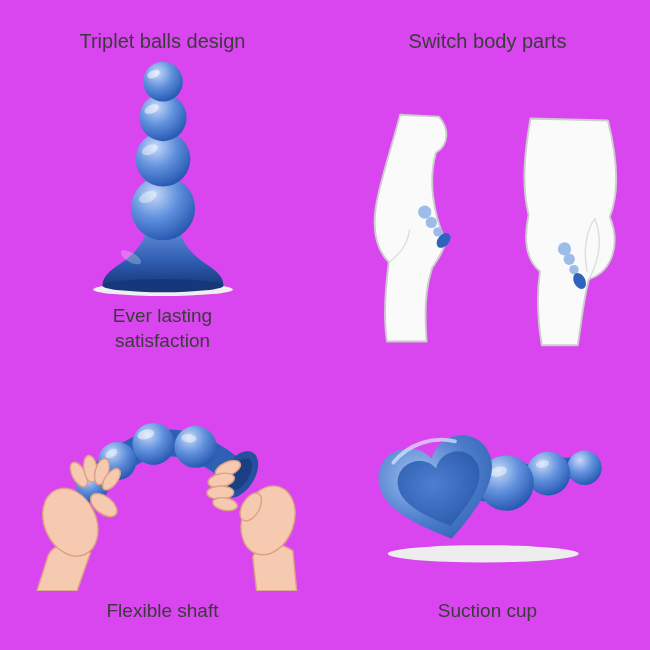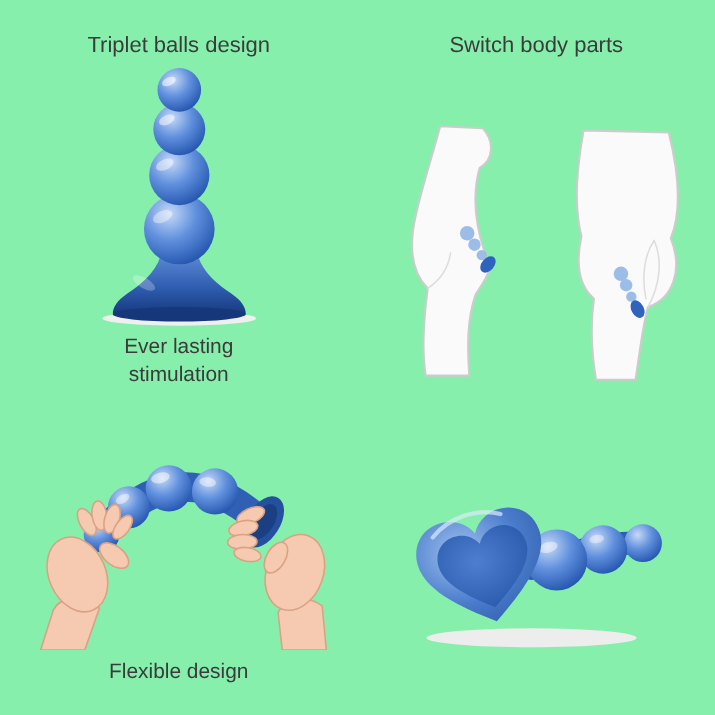--- a/index.html
+++ b/index.html
@@ -1,19 +1,19 @@
 <!DOCTYPE html>
 <html><head>
 <meta charset="utf-8">
 <style>
   html,body { margin:0; padding:0; background:#ffffff; }
   #sheet {
     position:relative;
     width:650px; height:650px;
-    background:#86efac;
+    background:#d946ef;
     font-family:"Liberation Sans", sans-serif;
     color:#3b3b3b;
     overflow:hidden;
   }
   .quad { position:absolute; display:flex; flex-direction:column; align-items:center; }
   #q-tl { left:0;   top:0;   width:325px; height:372px; }
   #q-tr { left:325px;top:0;  width:325px; height:372px;gap:34px; }
   #q-bl { left:0;   top:372px; width:325px; height:278px; }
   #q-br { left:325px;top:372px; width:325px; height:278px; }
 
@@ -72,21 +72,21 @@
         <circle cx="110" cy="106" r="29" fill="url(#g1b)"></circle>
         <circle cx="110" cy="62" r="25" fill="url(#g1b)"></circle>
         <circle cx="110" cy="24" r="21" fill="url(#g1b)"></circle>
         <ellipse cx="100" cy="16" rx="7" ry="4" fill="#ffffff" opacity="0.55" transform="rotate(-24 100 16)"></ellipse>
         <ellipse cx="98" cy="53" rx="8" ry="4.5" fill="#ffffff" opacity="0.5" transform="rotate(-24 98 53)"></ellipse>
         <ellipse cx="96" cy="96" rx="9" ry="5" fill="#ffffff" opacity="0.45" transform="rotate(-24 96 96)"></ellipse>
         <ellipse cx="94" cy="146" rx="10" ry="5.5" fill="#ffffff" opacity="0.4" transform="rotate(-24 94 146)"></ellipse>
         <ellipse cx="76" cy="210" rx="12" ry="5" fill="#ffffff" opacity="0.25" transform="rotate(30 76 210)"></ellipse>
       </svg>
     </div>
-    <p class="caption">Ever lasting stimulation</p>
+    <p class="caption">Ever lasting satisfaction</p>
   </section>
 
   <section class="quad" id="q-tr">
     <h2 class="title">Switch body parts</h2>
     <div class="illo">
       <svg width="300" height="238" viewBox="0 0 310 252">
         <g stroke="#cccccc" stroke-width="2" fill="#fafafa" stroke-linejoin="round" stroke-linecap="round">
           <path d="M 62 4 C 54 34 44 64 38 92 C 32 120 34 144 50 160 C 46 190 44 218 48 244 L 90 244 C 88 214 88 190 96 166 C 104 154 109 146 110 138 C 96 106 92 72 100 44 C 114 36 114 18 103 6 Z"></path>
           <path d="M 200 8 C 194 42 190 78 198 110 C 192 138 196 158 210 170 C 206 198 208 224 212 248 L 250 248 C 254 224 256 200 262 178 C 286 170 296 142 284 112 C 296 82 290 42 282 10 Z"></path>
         </g>
@@ -149,21 +149,21 @@
           <path d="M 258 222 L 300 222 L 296 180 C 280 168 260 174 254 186 Z"></path>
           <ellipse cx="270" cy="148" rx="27" ry="37" transform="rotate(20 270 148)"></ellipse>
           <ellipse cx="228" cy="94" rx="7" ry="14" transform="rotate(66 228 94)"></ellipse>
           <ellipse cx="221" cy="106" rx="7" ry="14" transform="rotate(78 221 106)"></ellipse>
           <ellipse cx="220" cy="119" rx="7" ry="14" transform="rotate(88 220 119)"></ellipse>
           <ellipse cx="225" cy="131" rx="6.5" ry="13" transform="rotate(100 225 131)"></ellipse>
           <ellipse cx="252" cy="134" rx="9" ry="16" transform="rotate(30 252 134)"></ellipse>
         </g>
       </svg>
     </div>
-    <p class="caption">Flexible design</p>
+    <p class="caption">Flexible shaft</p>
   </section>
 
   <section class="quad" id="q-br">
     <div class="illo">
       <svg width="278" height="172" viewBox="0 0 290 180">
         <defs>
           <radialGradient id="g4b" cx="0.36" cy="0.28" r="0.9">
             <stop offset="0" stop-color="#c6d9f7"></stop>
             <stop offset="0.42" stop-color="#6090dd"></stop>
             <stop offset="0.8" stop-color="#2a5cb4"></stop>
@@ -187,15 +187,16 @@
         <circle cx="164" cy="88" r="29" fill="url(#g4b)"></circle>
         <ellipse cx="156" cy="76" rx="9" ry="5" fill="#ffffff" opacity="0.45" transform="rotate(-16 156 76)"></ellipse>
         <ellipse cx="202" cy="68" rx="7" ry="4" fill="#ffffff" opacity="0.4" transform="rotate(-10 202 68)"></ellipse>
         <g transform="translate(92 86) rotate(-14)">
           <path fill="url(#g4heart)" d="M 0 -24 C -13 -50 -56 -47 -60 -13 C -63 15 -30 41 0 62 C 30 41 63 15 60 -13 C 56 -47 13 -50 0 -24 Z"></path>
           <path fill="url(#g4cup)" transform="translate(2 4) scale(0.72)" d="M 0 -24 C -13 -50 -56 -47 -60 -13 C -63 15 -30 41 0 62 C 30 41 63 15 60 -13 C 56 -47 13 -50 0 -24 Z"></path>
           <path d="M -40 -30 C -20 -45 8 -47 28 -36" stroke="#dce9fb" stroke-width="4" fill="none" opacity="0.7" stroke-linecap="round"></path>
         </g>
       </svg>
     </div>
+    <p class="caption">Suction cup</p>
   </section>
 
 </div>
 
 </body></html>

